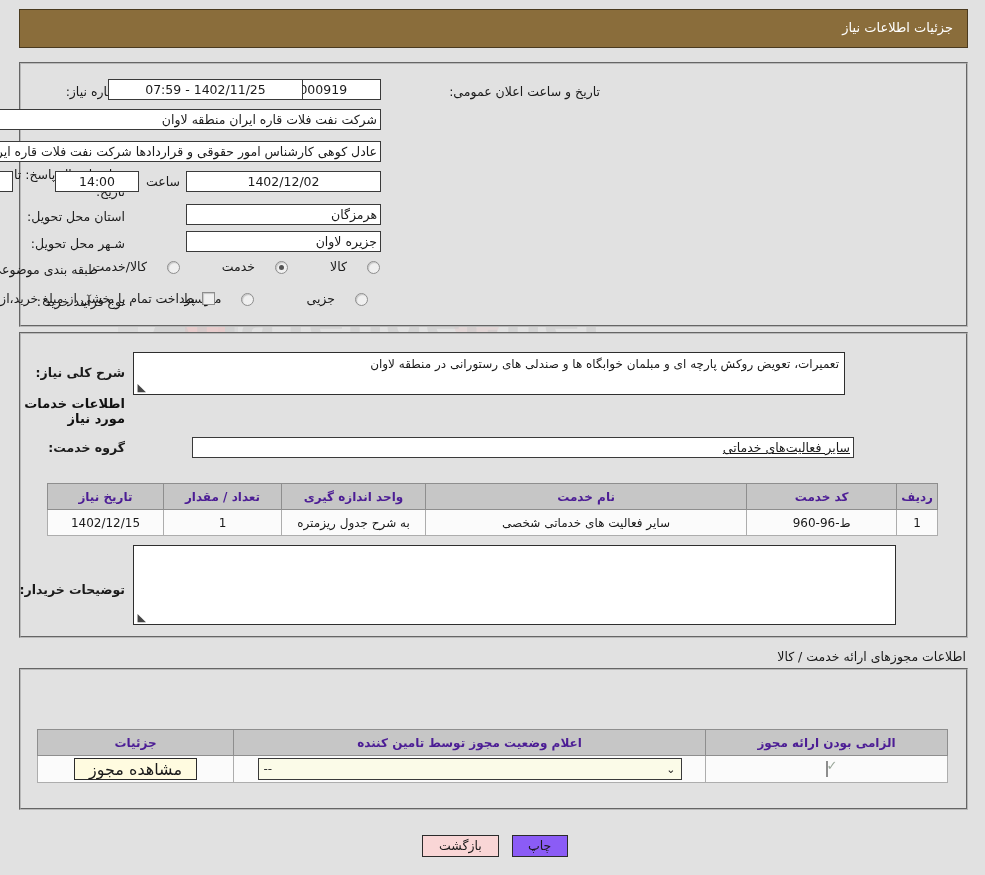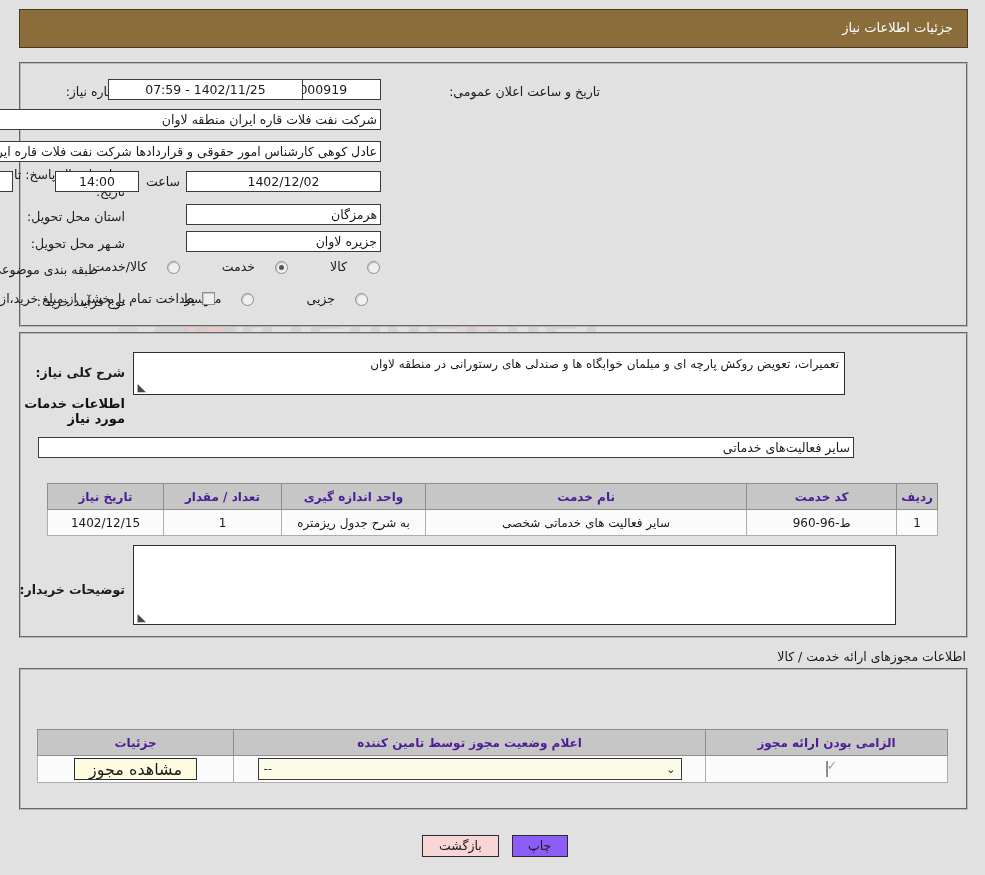--- a/index.html
+++ b/index.html
@@ -285,21 +285,21 @@
 
 <span class="lbl b" style="position:absolute; right:860px; top:365px; z-index:3;">شرح کلی نیاز:</span>
 <div class="ta" style="position:absolute; right:140px; top:352px; width:712px; height:43px; z-index:3;">
   <span>تعمیرات، تعویض روکش پارچه ای و مبلمان خوابگاه ها و صندلی های رستورانی در منطقه لاوان</span>
   <span class="grip">◣</span>
 </div>
 
 <div class="sec-h" style="right:860px; top:396px; z-index:3;">اطلاعات خدمات مورد نیاز</div>
 
 <span class="lbl b" style="position:absolute; right:860px; top:440px; z-index:3;">گروه خدمت:</span>
-<div class="inp rtl-text" style="position:absolute; right:131px; top:437px; width:816px; z-index:3;">سایر فعالیت‌های خدماتی</div>
+<div class="inp rtl-text" style="position:absolute; right:131px; top:437px; width:662px; z-index:3;text-decoration:underline;">سایر فعالیت‌های خدماتی</div>
 
 <table class="grid" id="items-table" style="right:47px; top:483px; width:891px; z-index:3;">
   <thead>
     <tr>
       <th style="width:36px;">ردیف</th>
       <th style="width:150px;">کد خدمت</th>
       <th>نام خدمت</th>
       <th style="width:144px;">واحد اندازه گیری</th>
       <th style="width:118px;">تعداد / مقدار</th>
       <th style="width:116px;">تاریخ نیاز</th>

